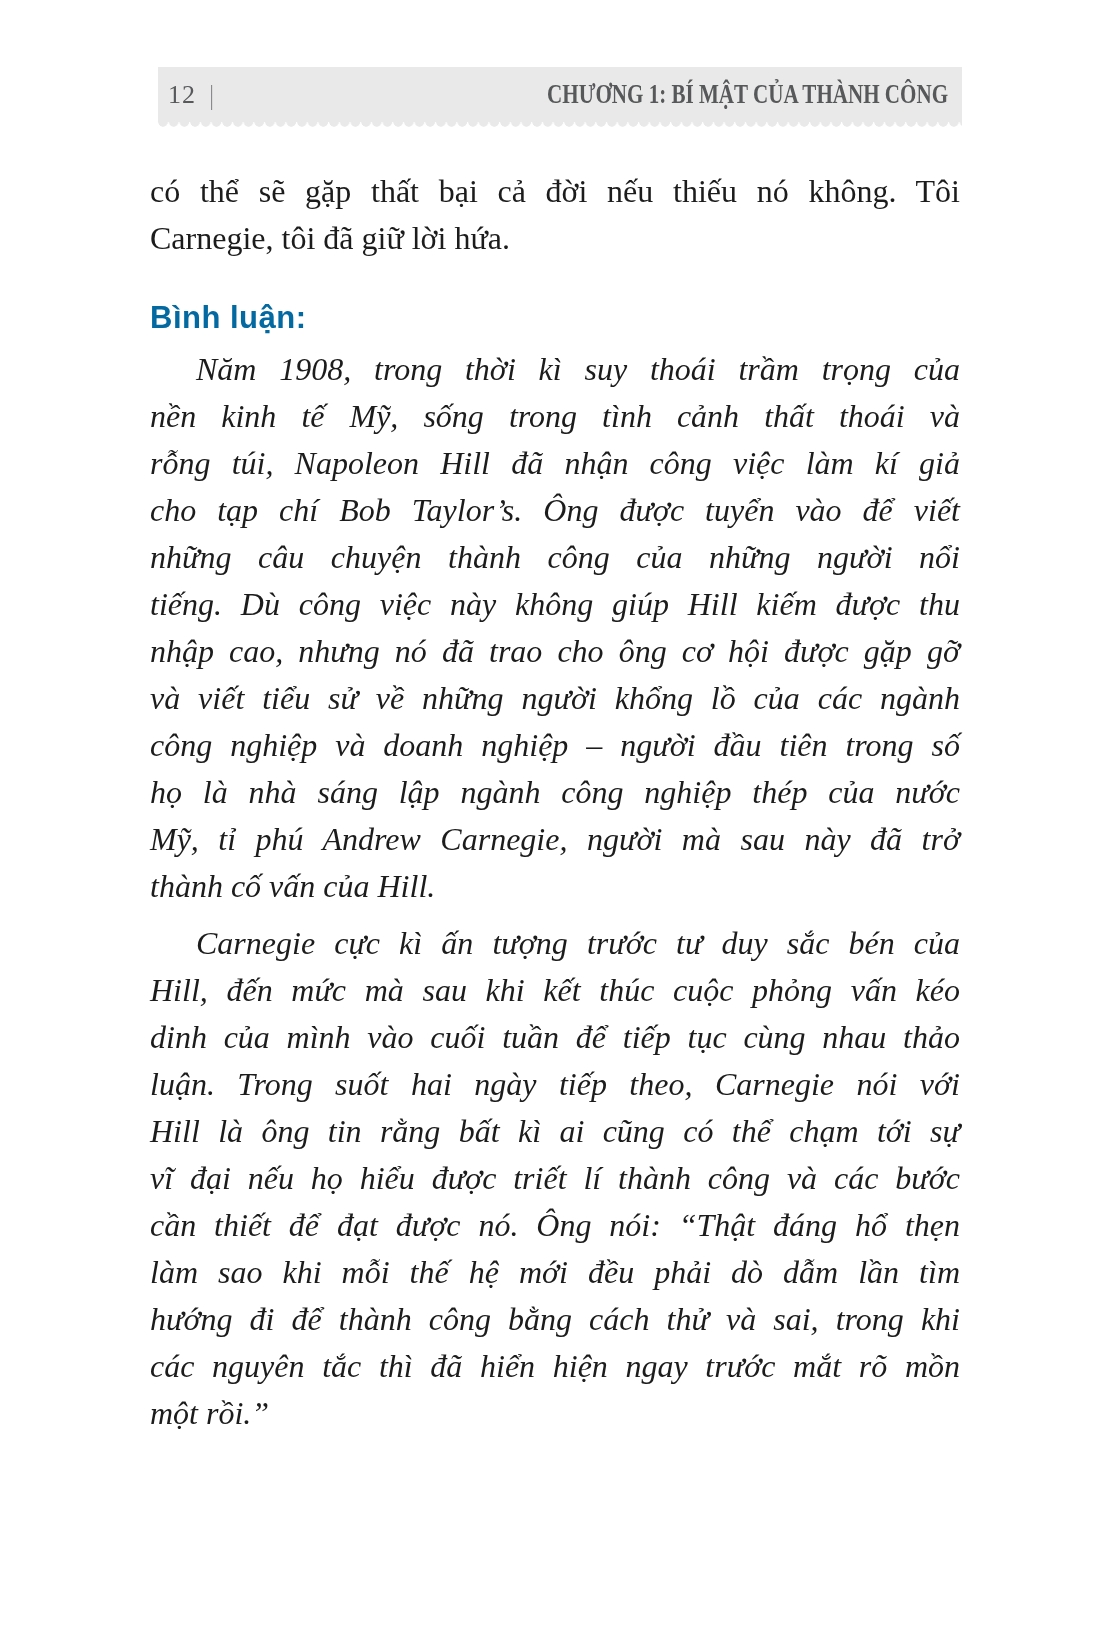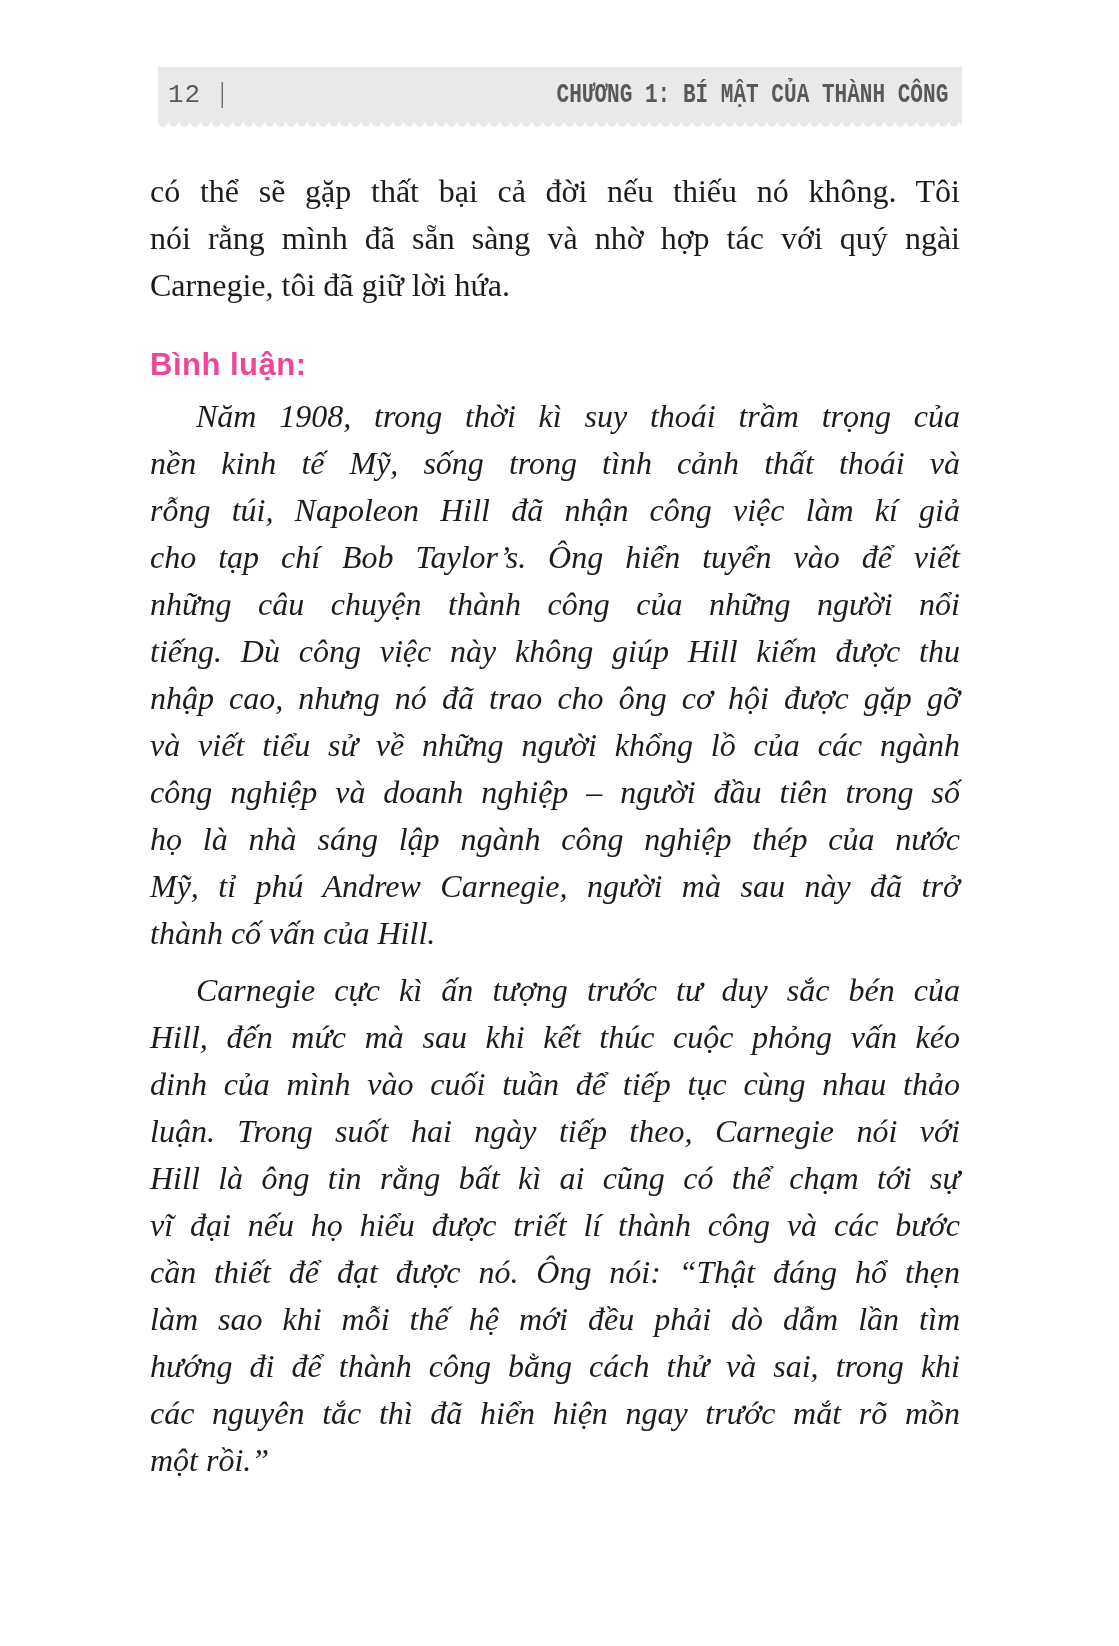--- a/index.html
+++ b/index.html
@@ -11,21 +11,21 @@
     overflow:hidden;
   }
 
   
   .header-bar {
     position:absolute; left:158px; top:67px;
     width:804px; height:55px;
     background:#e9e9e9;
     display:flex; align-items:center; justify-content:space-between;
     box-sizing:border-box; padding:0 14px 0 10px;
-    font-family:Liberation Mono, monospace;
+    font-family:Liberation Serif, serif;
     color:#58595b;
   }
   .page-num-wrap { display:flex; align-items:center; gap:13px; }
   .page-num { font-size:26px; font-weight:400; letter-spacing:1px; }
   .header-sep { font-size:28px; font-weight:300; color:#6a6b6d; transform:scaleX(.6); }
   .chapter-title {
     font-size:27px; font-weight:700; letter-spacing:0;
     display:inline-block; transform:scaleX(.78); transform-origin:100% 50%;
     white-space:nowrap; color:#57585a;
   }
@@ -43,21 +43,21 @@
     color:#1c1c1c;
   }
   .para { font-size:32px; line-height:47px; }
   .para .tline { text-align:justify; text-align-last:justify; white-space:normal; }
   .para .tline:last-child { text-align-last:left; }
   .para-italic { font-style:italic; margin-top:10px; }
   .para-italic .tline:first-child { text-indent:46px; }
 
   .comment-heading {
     font-family:"Liberation Sans", sans-serif;
-    font-weight:700; font-size:31px; color:#ec4899;
+    font-weight:700; font-size:31px; color:#0369a1;
     margin:38px 0 0 0; letter-spacing:.5px;
   }
 </style>
 </head>
 <body>
 
 <div class="page">
 
   <div class="header-bar">
     <span class="page-num-wrap">
@@ -65,31 +65,30 @@
       <span class="header-sep">|</span>
     </span>
     <span class="chapter-title">CHƯƠNG 1: BÍ MẬT CỦA THÀNH CÔNG</span>
   </div>
   <div class="scallops"></div>
 
   <div class="content">
 
     <div class="para para-upright">
         <div class="tline">có thể sẽ gặp thất bại cả đời nếu thiếu nó không. Tôi</div>
-        <div class="tline">nói rằng mình đã sẵn sàng và nhờ hợp tác với quý ngài</div>
         <div class="tline">Carnegie, tôi đã giữ lời hứa.</div>
       </div>
 
     <div class="comment-heading">Bình luận:</div>
 
     <div class="para para-italic">
         <div class="tline">Năm 1908, trong thời kì suy thoái trầm trọng của</div>
         <div class="tline">nền kinh tế Mỹ, sống trong tình cảnh thất thoái và</div>
         <div class="tline">rỗng túi, Napoleon Hill đã nhận công việc làm kí giả</div>
-        <div class="tline">cho tạp chí Bob Taylor’s. Ông hiển tuyển vào để viết</div>
+        <div class="tline">cho tạp chí Bob Taylor’s. Ông được tuyển vào để viết</div>
         <div class="tline">những câu chuyện thành công của những người nổi</div>
         <div class="tline">tiếng. Dù công việc này không giúp Hill kiếm được thu</div>
         <div class="tline">nhập cao, nhưng nó đã trao cho ông cơ hội được gặp gỡ</div>
         <div class="tline">và viết tiểu sử về những người khổng lồ của các ngành</div>
         <div class="tline">công nghiệp và doanh nghiệp – người đầu tiên trong số</div>
         <div class="tline">họ là nhà sáng lập ngành công nghiệp thép của nước</div>
         <div class="tline">Mỹ, tỉ phú Andrew Carnegie, người mà sau này đã trở</div>
         <div class="tline">thành cố vấn của Hill.</div>
       </div>
 

